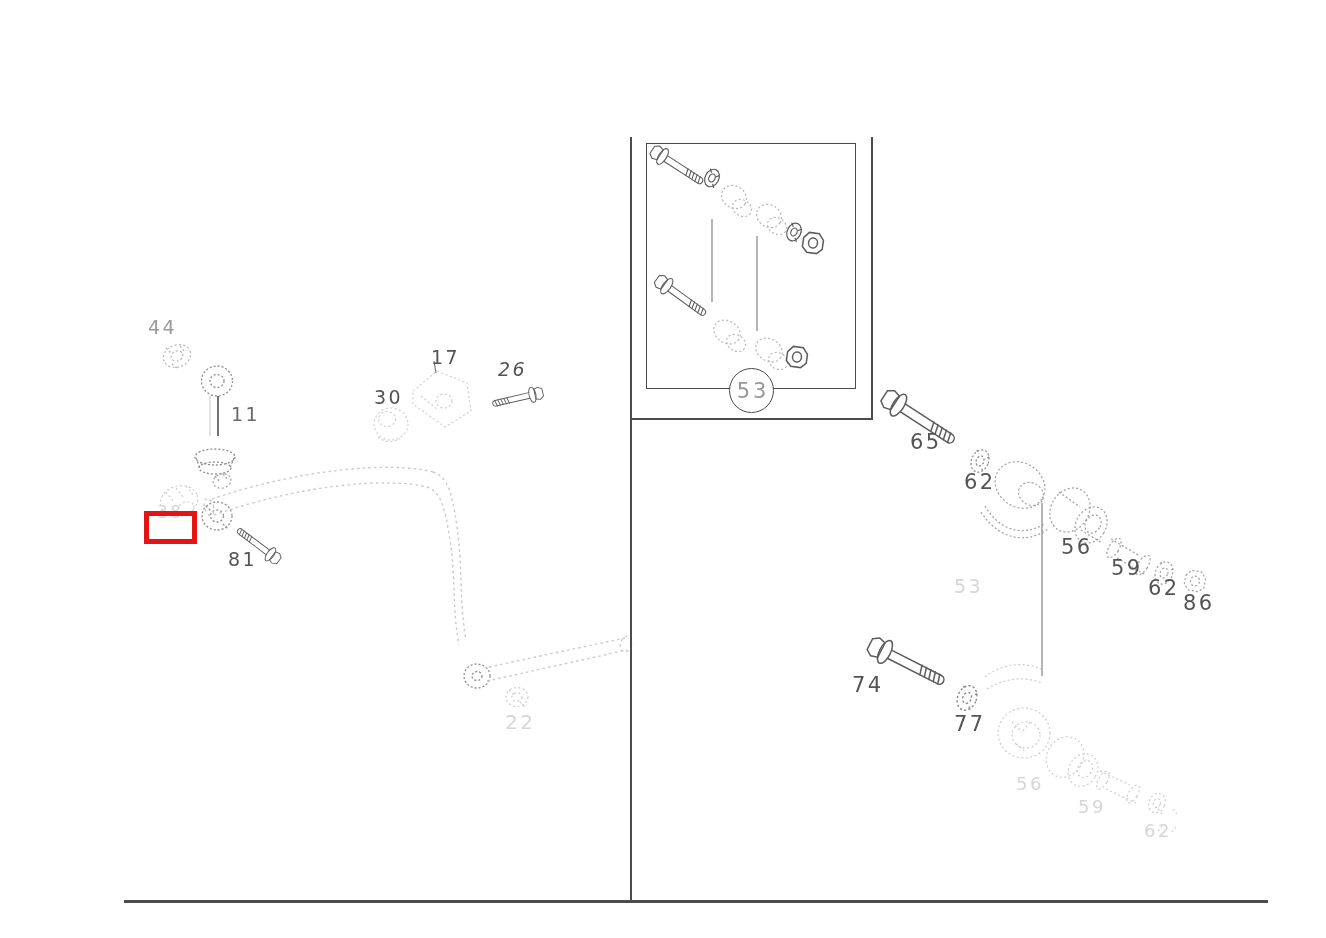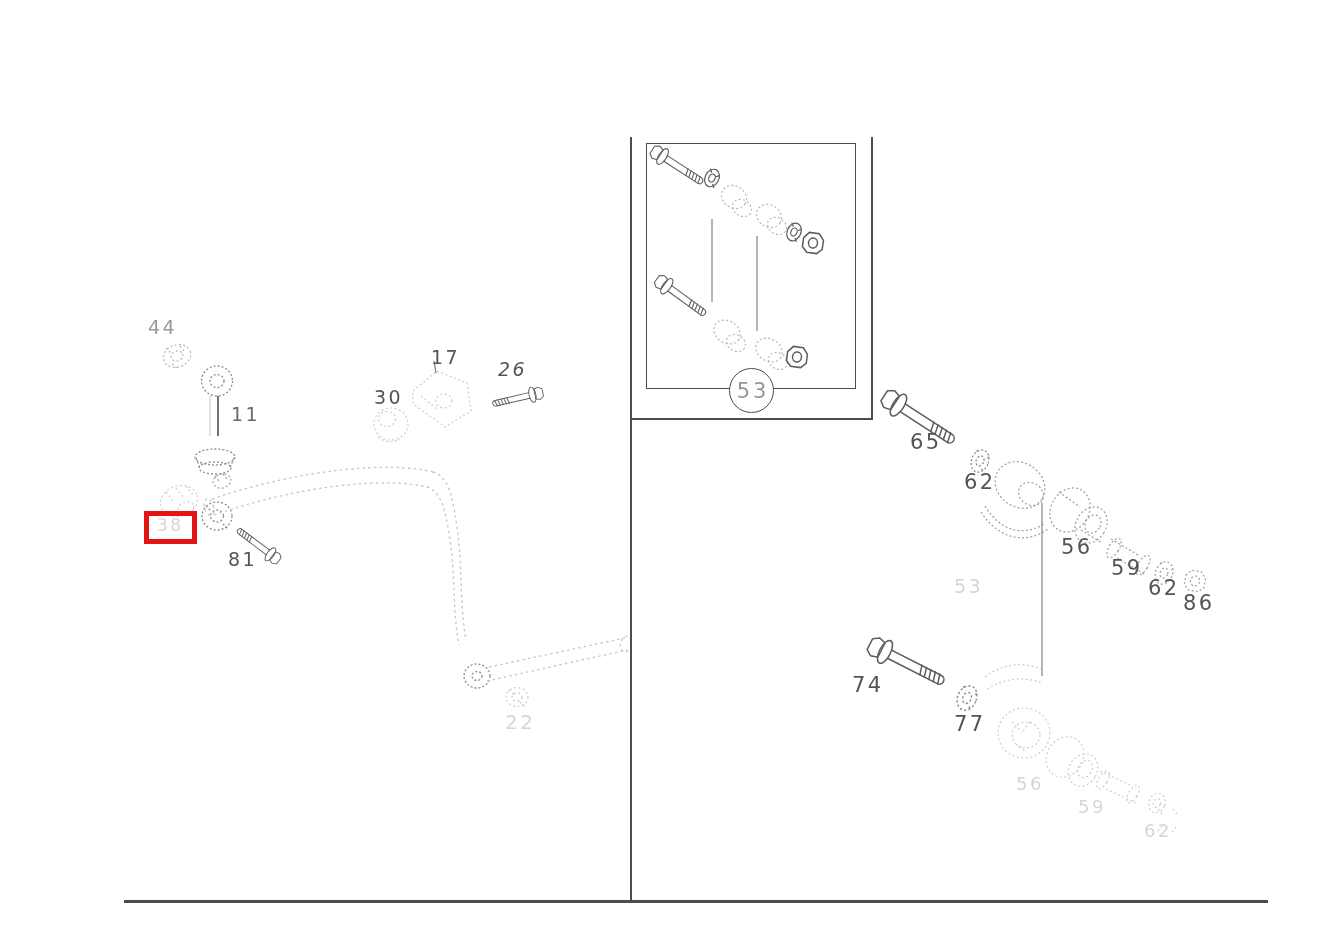--- a/index.html
+++ b/index.html
@@ -193,21 +193,21 @@
 <div class="vline" style="left:871px;top:137px;width:2px;height:283px;"></div>
 <div class="hline" style="left:630px;top:418px;width:243px;height:2px;"></div>
 <div class="hline" style="left:124px;top:900px;width:1144px;height:2.5px;"></div>
 <div class="inset-border" style="left:646px;top:143px;width:208px;height:244px;"></div>
 
 <span class="callout lbl-mid fs20" style="left:148px;top:318px;">44</span>
 <span class="callout lbl-link fs20" style="left:231px;top:405px;">11</span>
 <span class="callout lbl-dark fs20" style="left:374px;top:388px;">30</span>
 <span class="callout lbl-dark fs20" style="left:431px;top:348px;">17</span>
 <span class="callout lbl-dark fs20" style="left:498px;top:360px;font-style:italic;">26</span>
-<span class="callout lbl-faint fs17" style="left:157px;top:517px;">38</span>
+<span class="callout lbl-faint fs17" style="left:157px;top:504px;">38</span>
 <span class="callout lbl-dark fs20" style="left:228px;top:550px;">81</span>
 <span class="callout lbl-faint fs16" style="left:505px;top:712px;">22</span>
 
 <span class="callout lbl-dark fs21" style="left:901px;top:432px;margin-left:9px;">65</span>
 <span class="callout lbl-dark fs21" style="left:964px;top:472px;">62</span>
 <span class="callout lbl-dark fs21" style="left:1061px;top:537px;">56</span>
 <span class="callout lbl-dark fs21" style="left:1111px;top:558px;">59</span>
 <span class="callout lbl-dark fs21" style="left:1148px;top:578px;">62</span>
 <span class="callout lbl-dark fs21" style="left:1183px;top:593px;">86</span>
 <span class="callout lbl-faint fs20" style="left:954px;top:577px;">53</span>

